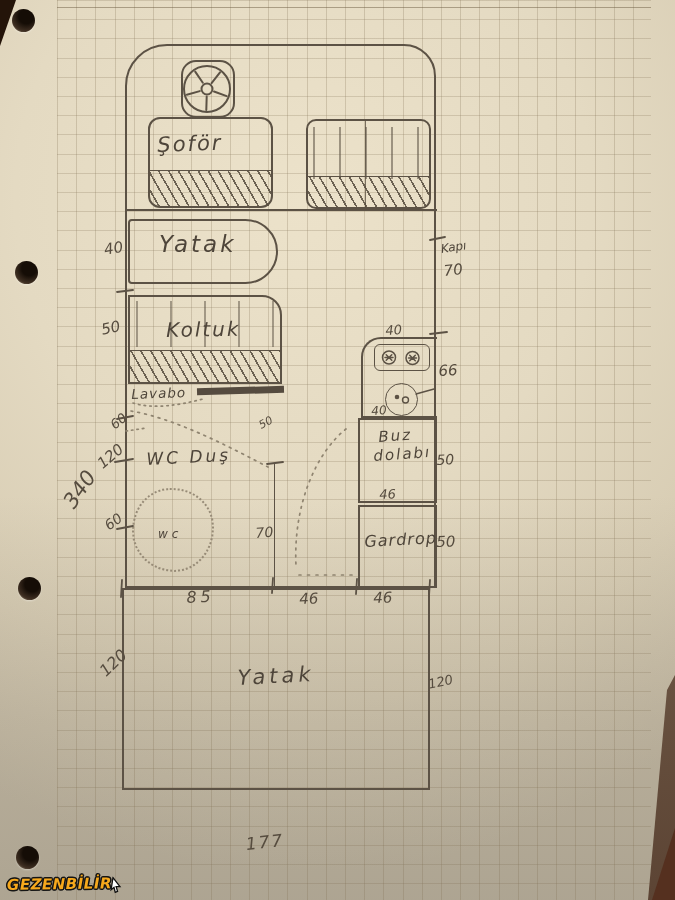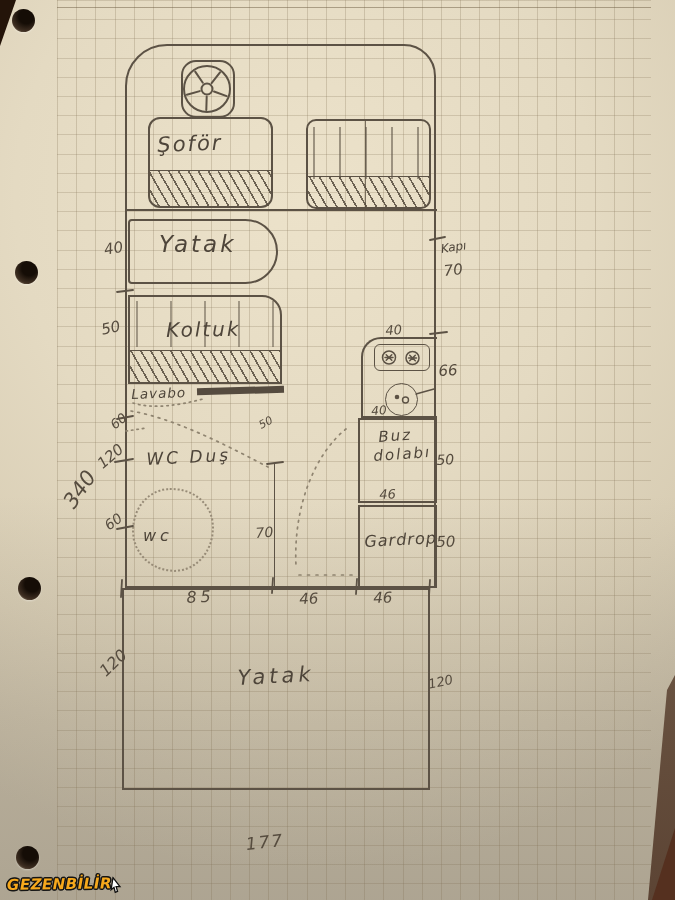--- a/index.html
+++ b/index.html
@@ -86,21 +86,21 @@
       <div class="pleats" style="left:6px;right:6px;top:4px;height:46px;background:repeating-linear-gradient(90deg, rgba(92,82,68,0.5) 0 1.6px, transparent 1.6px 34px);"></div>
       <div class="hatch" style="height:31px;"></div>
     </div>
     <span class="hw" style="left:166px;top:320px;font-size:20px;letter-spacing:2px;transform:rotate(-1deg);">Koltuk</span>
     <span class="hw dim" style="left:100px;top:323px;font-size:15px;transform:rotate(-12deg);">50</span>
 
     <div style="position:absolute;left:197px;top:387px;width:87px;height:7px;background:#554b3f;transform:rotate(-1.5deg);"></div>
     <span class="hw" style="left:131px;top:388px;font-size:13.5px;letter-spacing:1px;transform:rotate(-2deg);">Lavabo</span>
     <span class="hw" style="left:146px;top:451px;font-size:17px;letter-spacing:3px;transform:rotate(-3deg);">WC Duş</span>
     <div style="position:absolute;left:132px;top:488px;width:82px;height:84px;border:2px dotted #978b77;border-radius:46% 50% 48% 52% / 50% 46% 52% 48%;box-sizing:border-box;"></div>
-    <span class="hw" style="left:143px;top:528px;font-size:16px;letter-spacing:4px;">wc</span>
+    <span class="hw" style="left:158px;top:528px;font-size:12px;letter-spacing:4px;">wc</span>
     <div style="position:absolute;left:274px;top:463px;height:125px;border-left:1.9px solid var(--pc);"></div>
     <span class="hw dim" style="left:255px;top:526px;font-size:14px;transform:rotate(-4deg);">70</span>
     <span class="hw dim" style="left:257px;top:421px;font-size:11px;transform:rotate(-28deg);">50</span>
 
     <span class="hw dim" style="left:108px;top:421px;font-size:13px;transform:rotate(-38deg);">60</span>
     <span class="hw dim" style="left:95px;top:460px;font-size:15px;transform:rotate(-40deg);">120</span>
     <span class="hw dim" style="left:102px;top:521px;font-size:14px;transform:rotate(-36deg);">60</span>
     <span class="hw dim" style="left:60px;top:500px;font-size:21px;transform:rotate(-55deg);">340</span>
 
     <span class="hw" style="left:440px;top:243px;font-size:12px;transform:rotate(-8deg);">Kapı</span>

